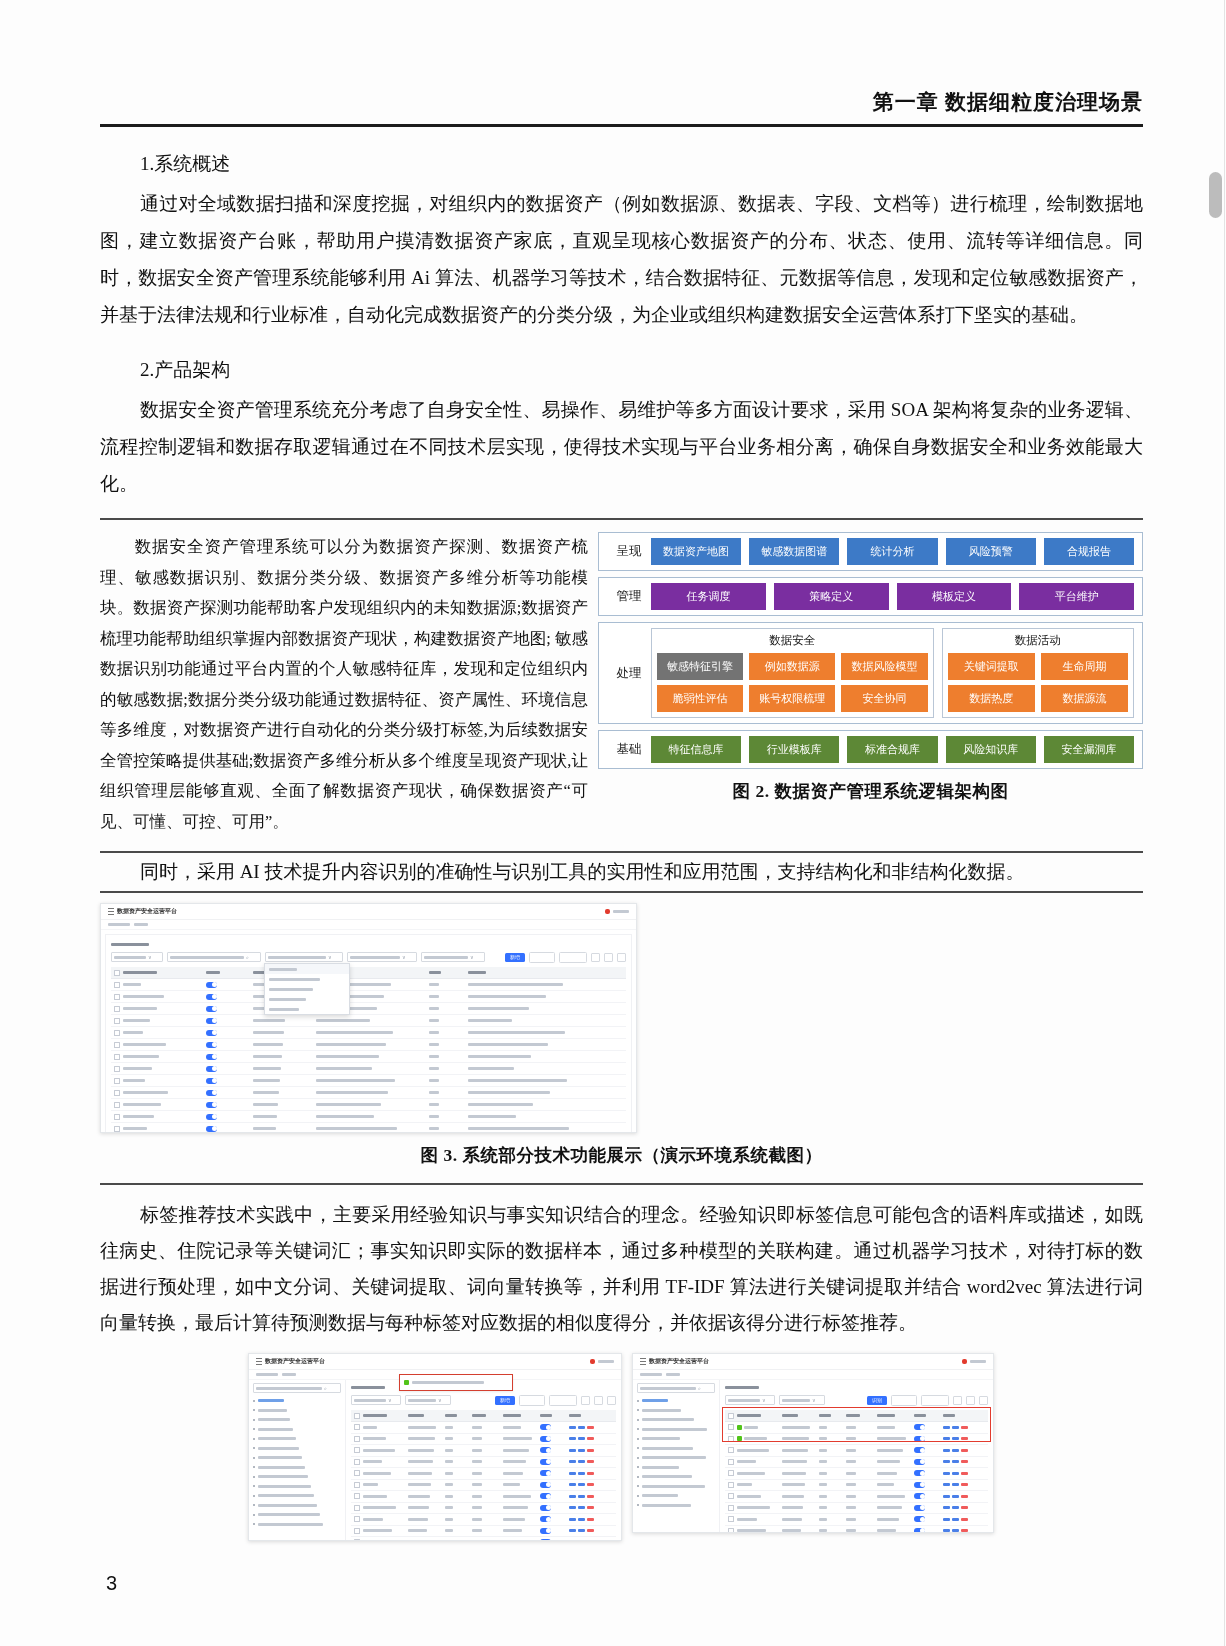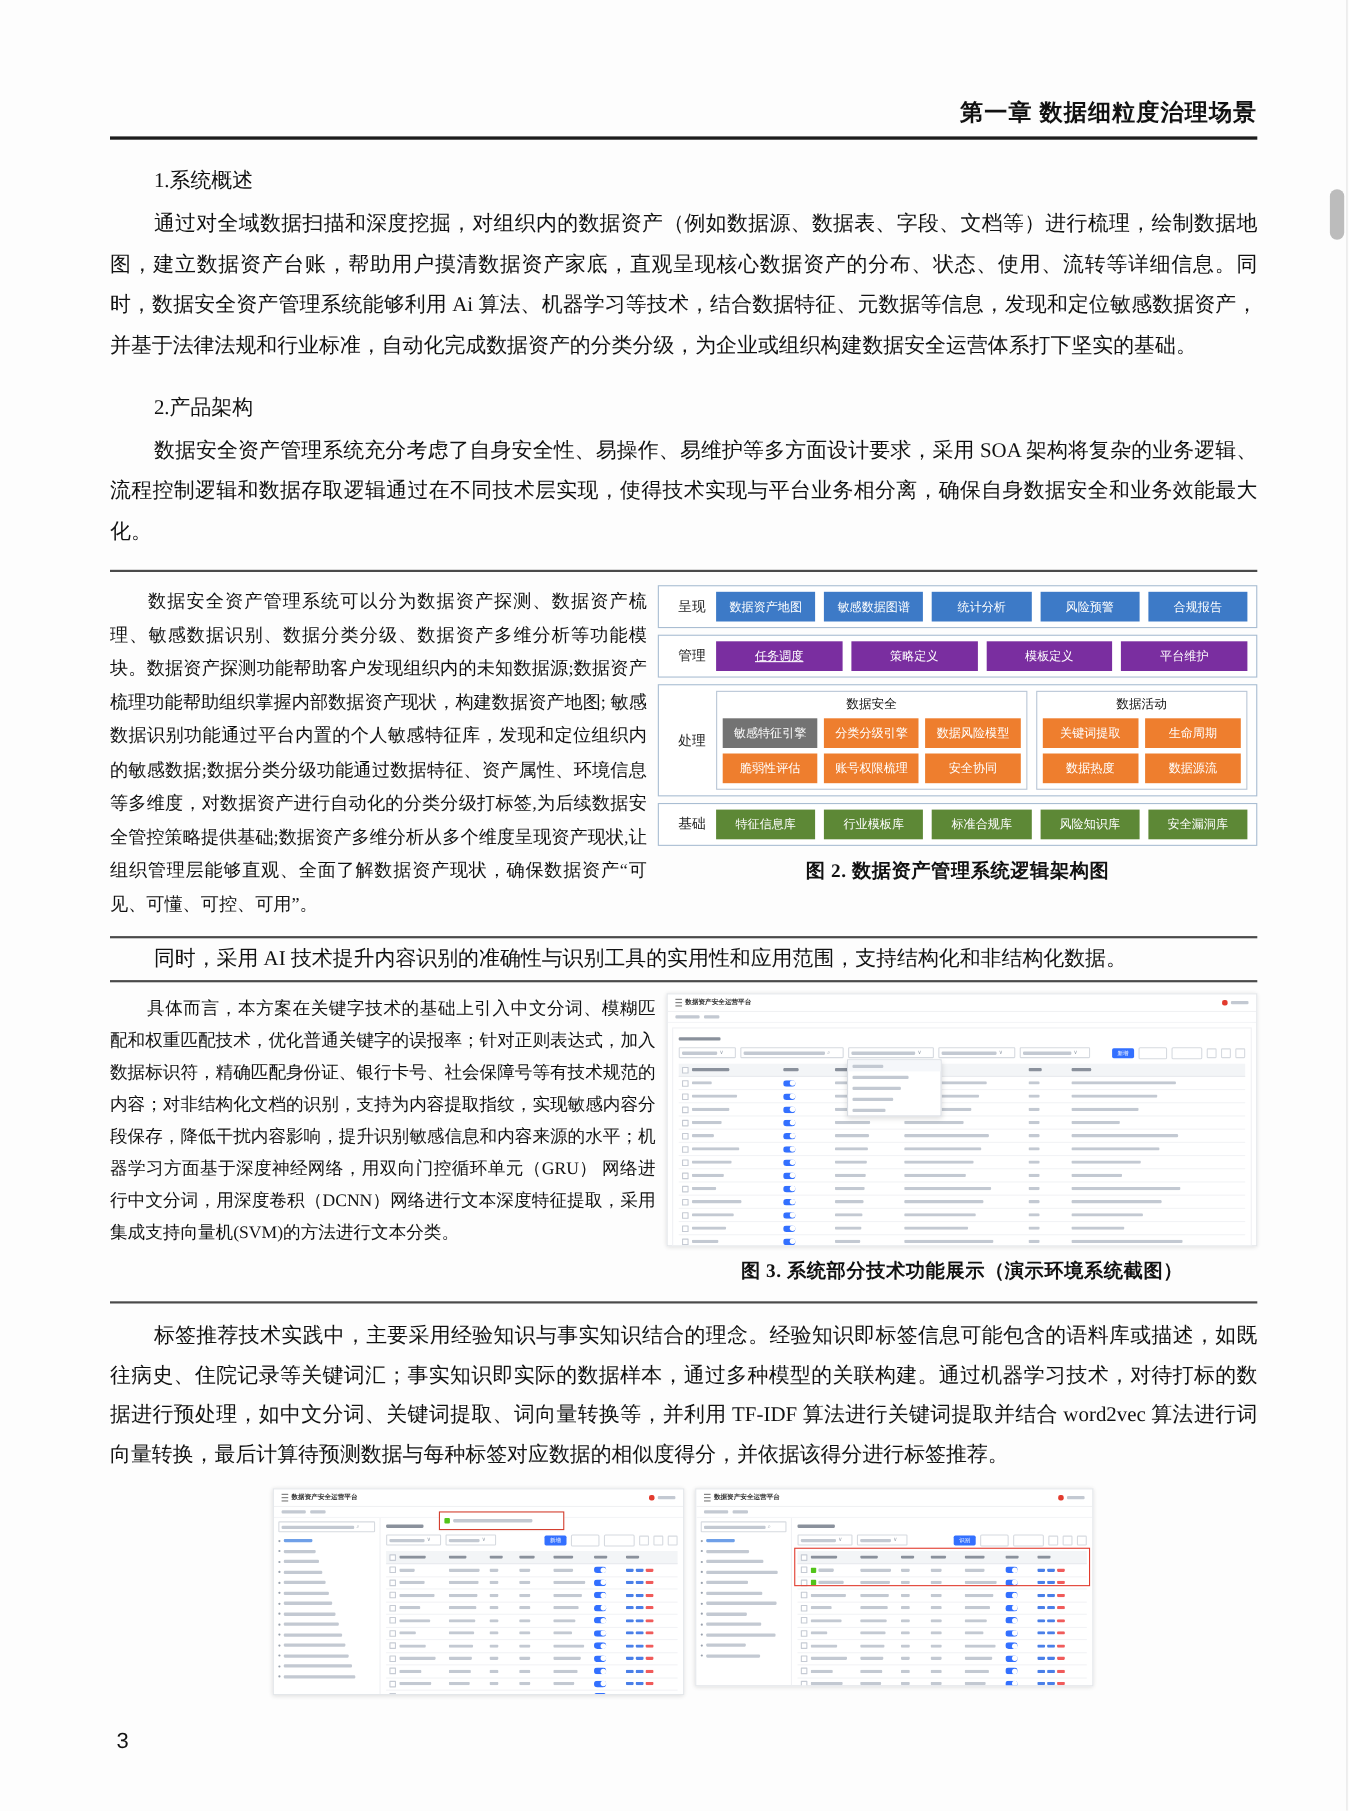--- a/index.html
+++ b/index.html
@@ -105,34 +105,34 @@
               <div class="chip" style="background: rgb(61, 122, 199);">数据资产地图</div>
               <div class="chip" style="background: rgb(61, 122, 199);">敏感数据图谱</div>
               <div class="chip" style="background: rgb(61, 122, 199);">统计分析</div>
               <div class="chip" style="background: rgb(61, 122, 199);">风险预警</div>
               <div class="chip" style="background: rgb(61, 122, 199);">合规报告</div>
             </div>
           </div>
           <div class="arch-row">
             <div class="arch-label">管理</div>
             <div class="arch-items">
-              <div class="chip" style="background: rgb(122, 46, 160); text-decoration: underline;">任务调度</div>
+              <div class="chip" style="background: rgb(122, 46, 160);">任务调度</div>
               <div class="chip" style="background: rgb(122, 46, 160);">策略定义</div>
               <div class="chip" style="background: rgb(122, 46, 160);">模板定义</div>
               <div class="chip" style="background: rgb(122, 46, 160);">平台维护</div>
             </div>
           </div>
           <div class="arch-row">
             <div class="arch-label">处理</div>
             <div class="arch-groups">
               <div class="arch-group" style="flex: 3 1 0%;">
                 <div class="arch-group-title">数据安全</div>
                 <div class="arch-grid-row">
                   <div class="chip" style="background: #737373;">敏感特征引擎</div>
-                  <div class="chip" style="background: rgb(238, 126, 46);">分类分级引擎</div>
+                  <div class="chip" style="background: rgb(238, 126, 46);">例如数据源</div>
                   <div class="chip" style="background: rgb(238, 126, 46);">数据风险模型</div>
                 </div>
                 <div class="arch-grid-row">
                   <div class="chip" style="background: rgb(238, 126, 46);">脆弱性评估</div>
                   <div class="chip" style="background: rgb(238, 126, 46);">账号权限梳理</div>
                   <div class="chip" style="background: rgb(238, 126, 46);">安全协同</div>
                 </div>
               </div>
               <div class="arch-group" style="flex: 2 1 0%;">
                 <div class="arch-group-title">数据活动</div>
@@ -158,21 +158,20 @@
             </div>
           </div>
         </div>
       <div class="fig-caption">图 2. 数据资产管理系统逻辑架构图</div>
     </div>
   </div>
 
   <div class="callout">同时，采用 AI 技术提升内容识别的准确性与识别工具的实用性和应用范围，支持结构化和非结构化数据。</div>
 
   <div class="cols" style="margin-top:10px;">
-    <div class="leftcol2">具体而言，本方案在关键字技术的基础上引入中文分词、模糊匹配和权重匹配技术，优化普通关键字的误报率；针对正则表达式，加入数据标识符，精确匹配身份证、银行卡号、社会保障号等有技术规范的内容；对非结构化文档的识别，支持为内容提取指纹，实现敏感内容分段保存，降低干扰内容影响，提升识别敏感信息和内容来源的水平；机器学习方面基于深度神经网络，用双向门控循环单元（GRU） 网络进行中文分词，用深度卷积（DCNN）网络进行文本深度特征提取，采用集成支持向量机(SVM)的方法进行文本分类。</div>
     <div class="rightcol">
       <div class="shot" id="fig3-shot" style="width:535px;height:228px;">
           <div class="shot-header">
             <div class="shot-title">
               <span class="burger"></span>
               <span>数据资产安全运营平台</span>
             </div>
             <div class="shot-user">
               <span class="reddot"></span>
               <span class="bar" style="width: 16px;"></span>

